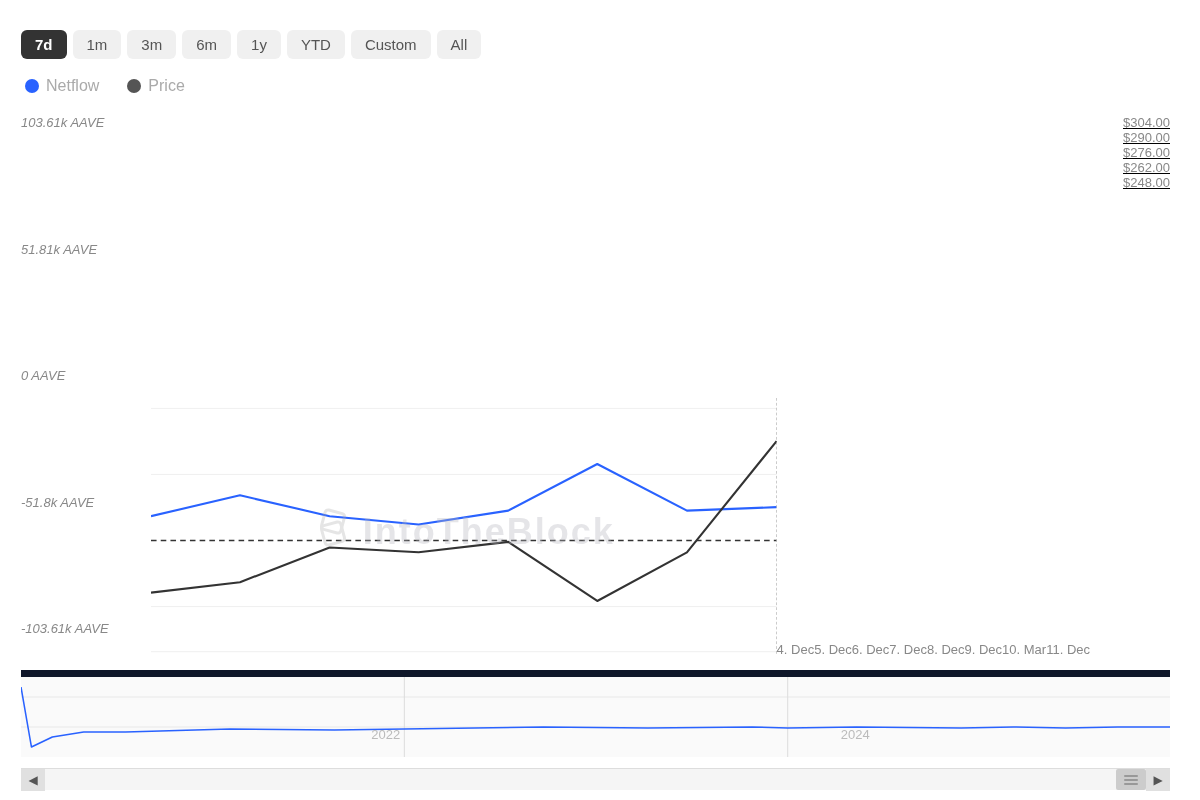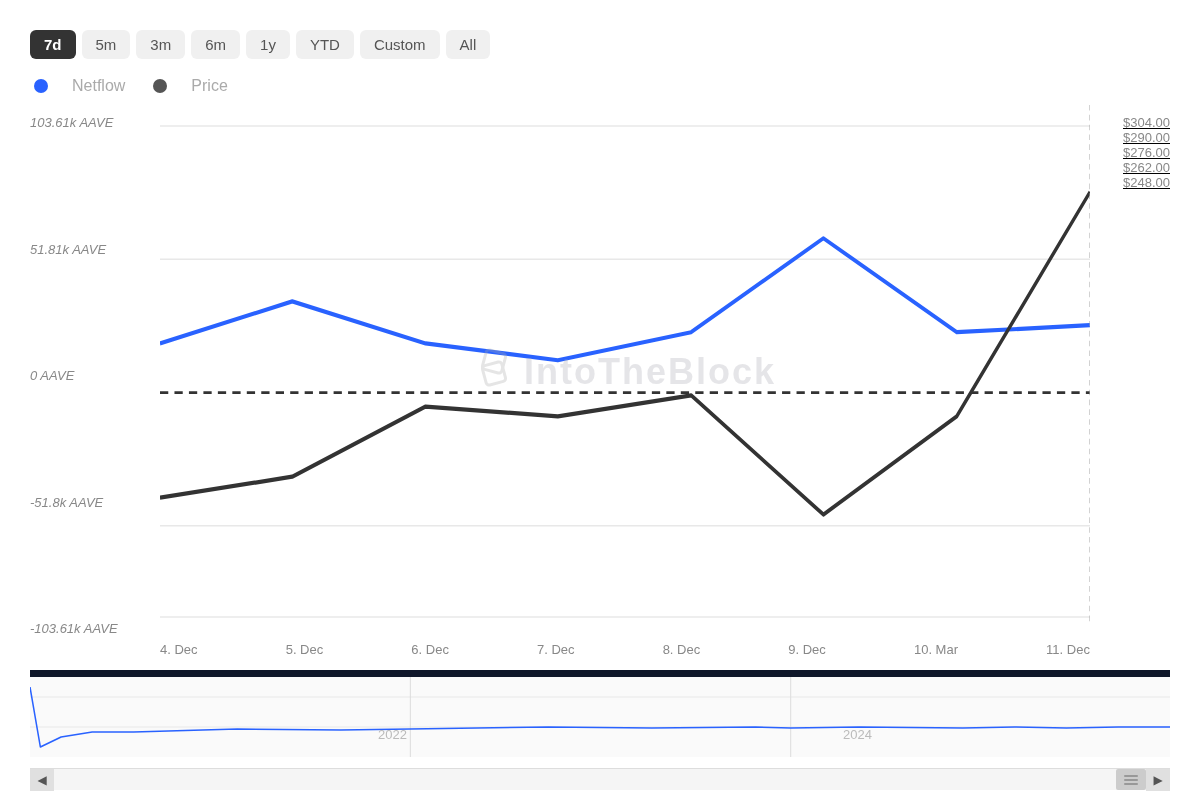--- a/index.html
+++ b/index.html
@@ -8,21 +8,21 @@
       background: #ffffff;
       width: 1200px;
       height: 800px;
       overflow: hidden;
     }
 
     .container {
       width: 1200px;
       height: 800px;
       background: #fff;
-      padding: 20px 30px 10px 30px;
+      padding: 20px 30px 10px 21px;
       display: flex;
       flex-direction: column;
     }
 
     
     .time-range-bar {
       display: flex;
       align-items: center;
       gap: 6px;
       margin-bottom: 18px;
@@ -51,21 +51,21 @@
       display: flex;
       align-items: center;
       gap: 28px;
       margin-bottom: 10px;
       margin-left: 4px;
     }
 
     .legend-item {
       display: flex;
       align-items: center;
-      gap: 24px;
+      gap: 7px;
       font-size: 16px;
       color: #aaa;
     }
 
     .legend-dot {
       width: 14px;
       height: 14px;
       border-radius: 50%;
     }
 
@@ -107,21 +107,22 @@
     .y-label-right {
       font-size: 13px;
       color: #888;
       text-align: right;
     }
 
     .chart-center {
       flex: 1;
       position: relative;
       display: flex;
-      flex-direction: column;
+      flex-direction: row;
+      align-items: flex-end;
     }
 
     .chart-svg-container {
       flex: 1;
       position: relative;
     }
 
     .chart-svg-container svg {
       width: 100%;
       height: 100%;
@@ -252,21 +253,21 @@
       color: #bbb;
     }
   </style>
 </head>
 <body>
 
 <div class="container">
 
   <div class="time-range-bar">
   <button class="time-btn active">7d</button>
-      <button class="time-btn">5m</button>
+      <button class="time-btn">1m</button>
       <button class="time-btn">3m</button>
       <button class="time-btn">6m</button>
       <button class="time-btn">1y</button>
       <button class="time-btn">YTD</button>
       <button class="time-btn">Custom</button>
       <button class="time-btn">All</button>
     </div>
 
   <div class="legend">
   <div class="legend-item">

